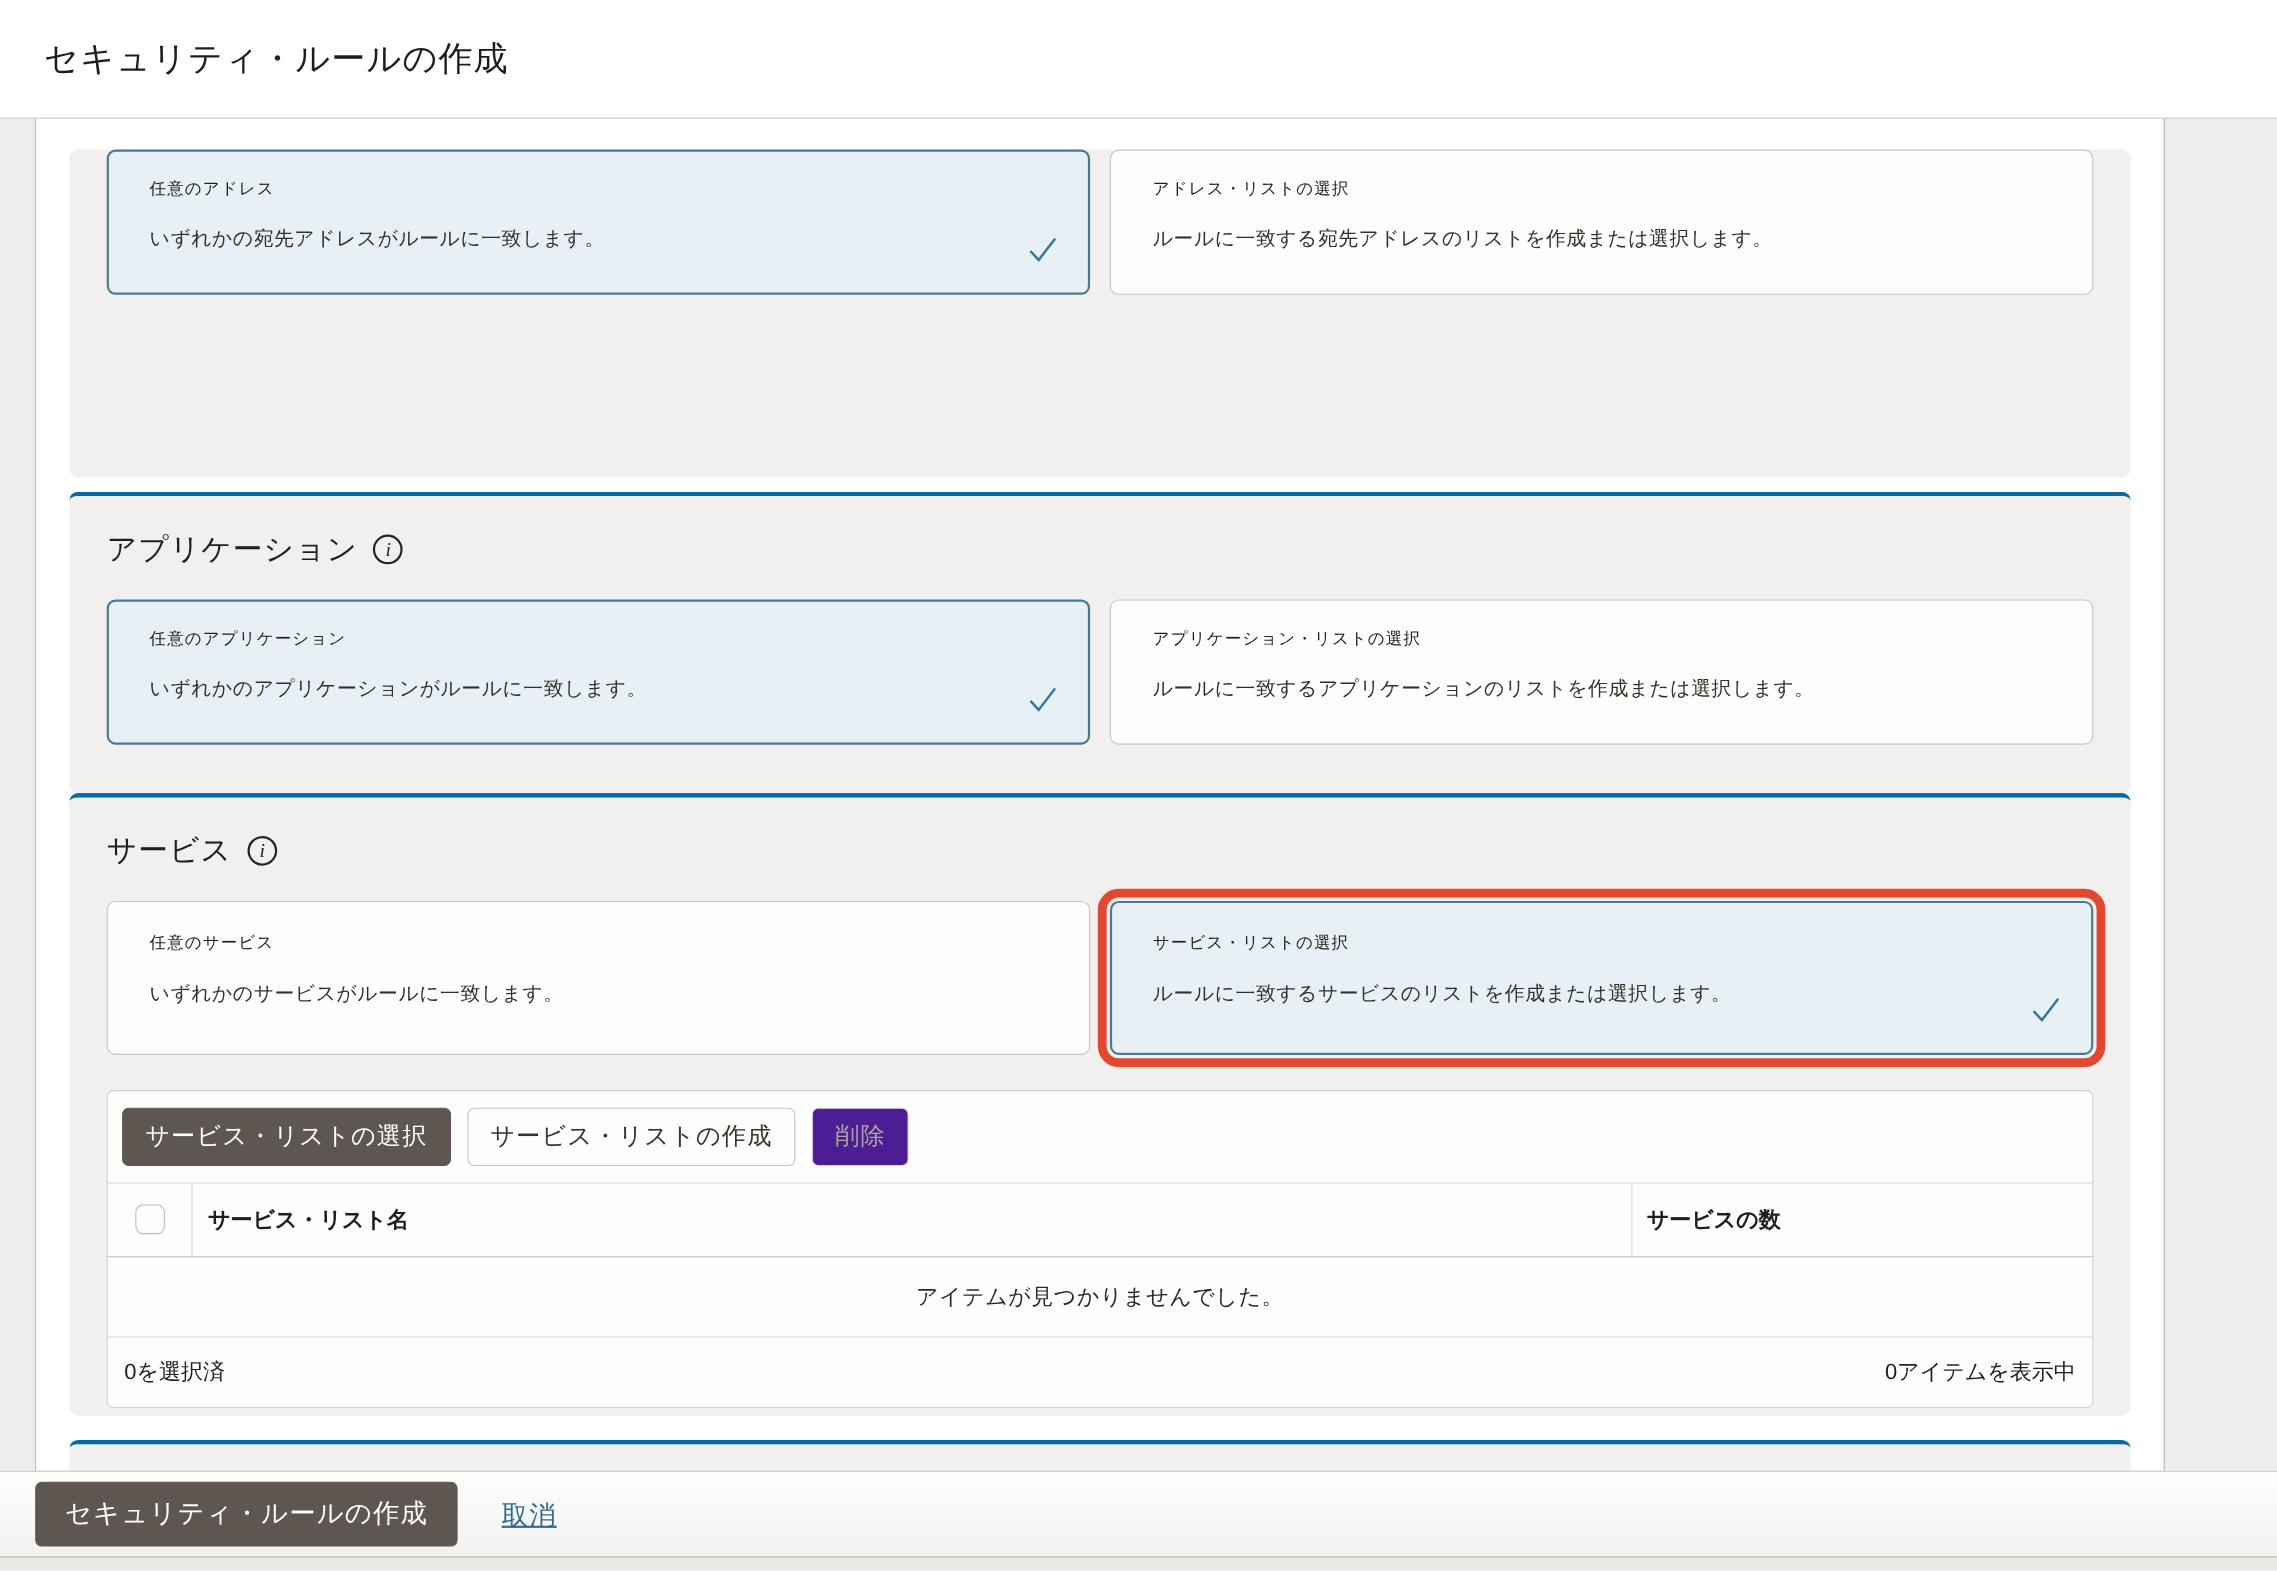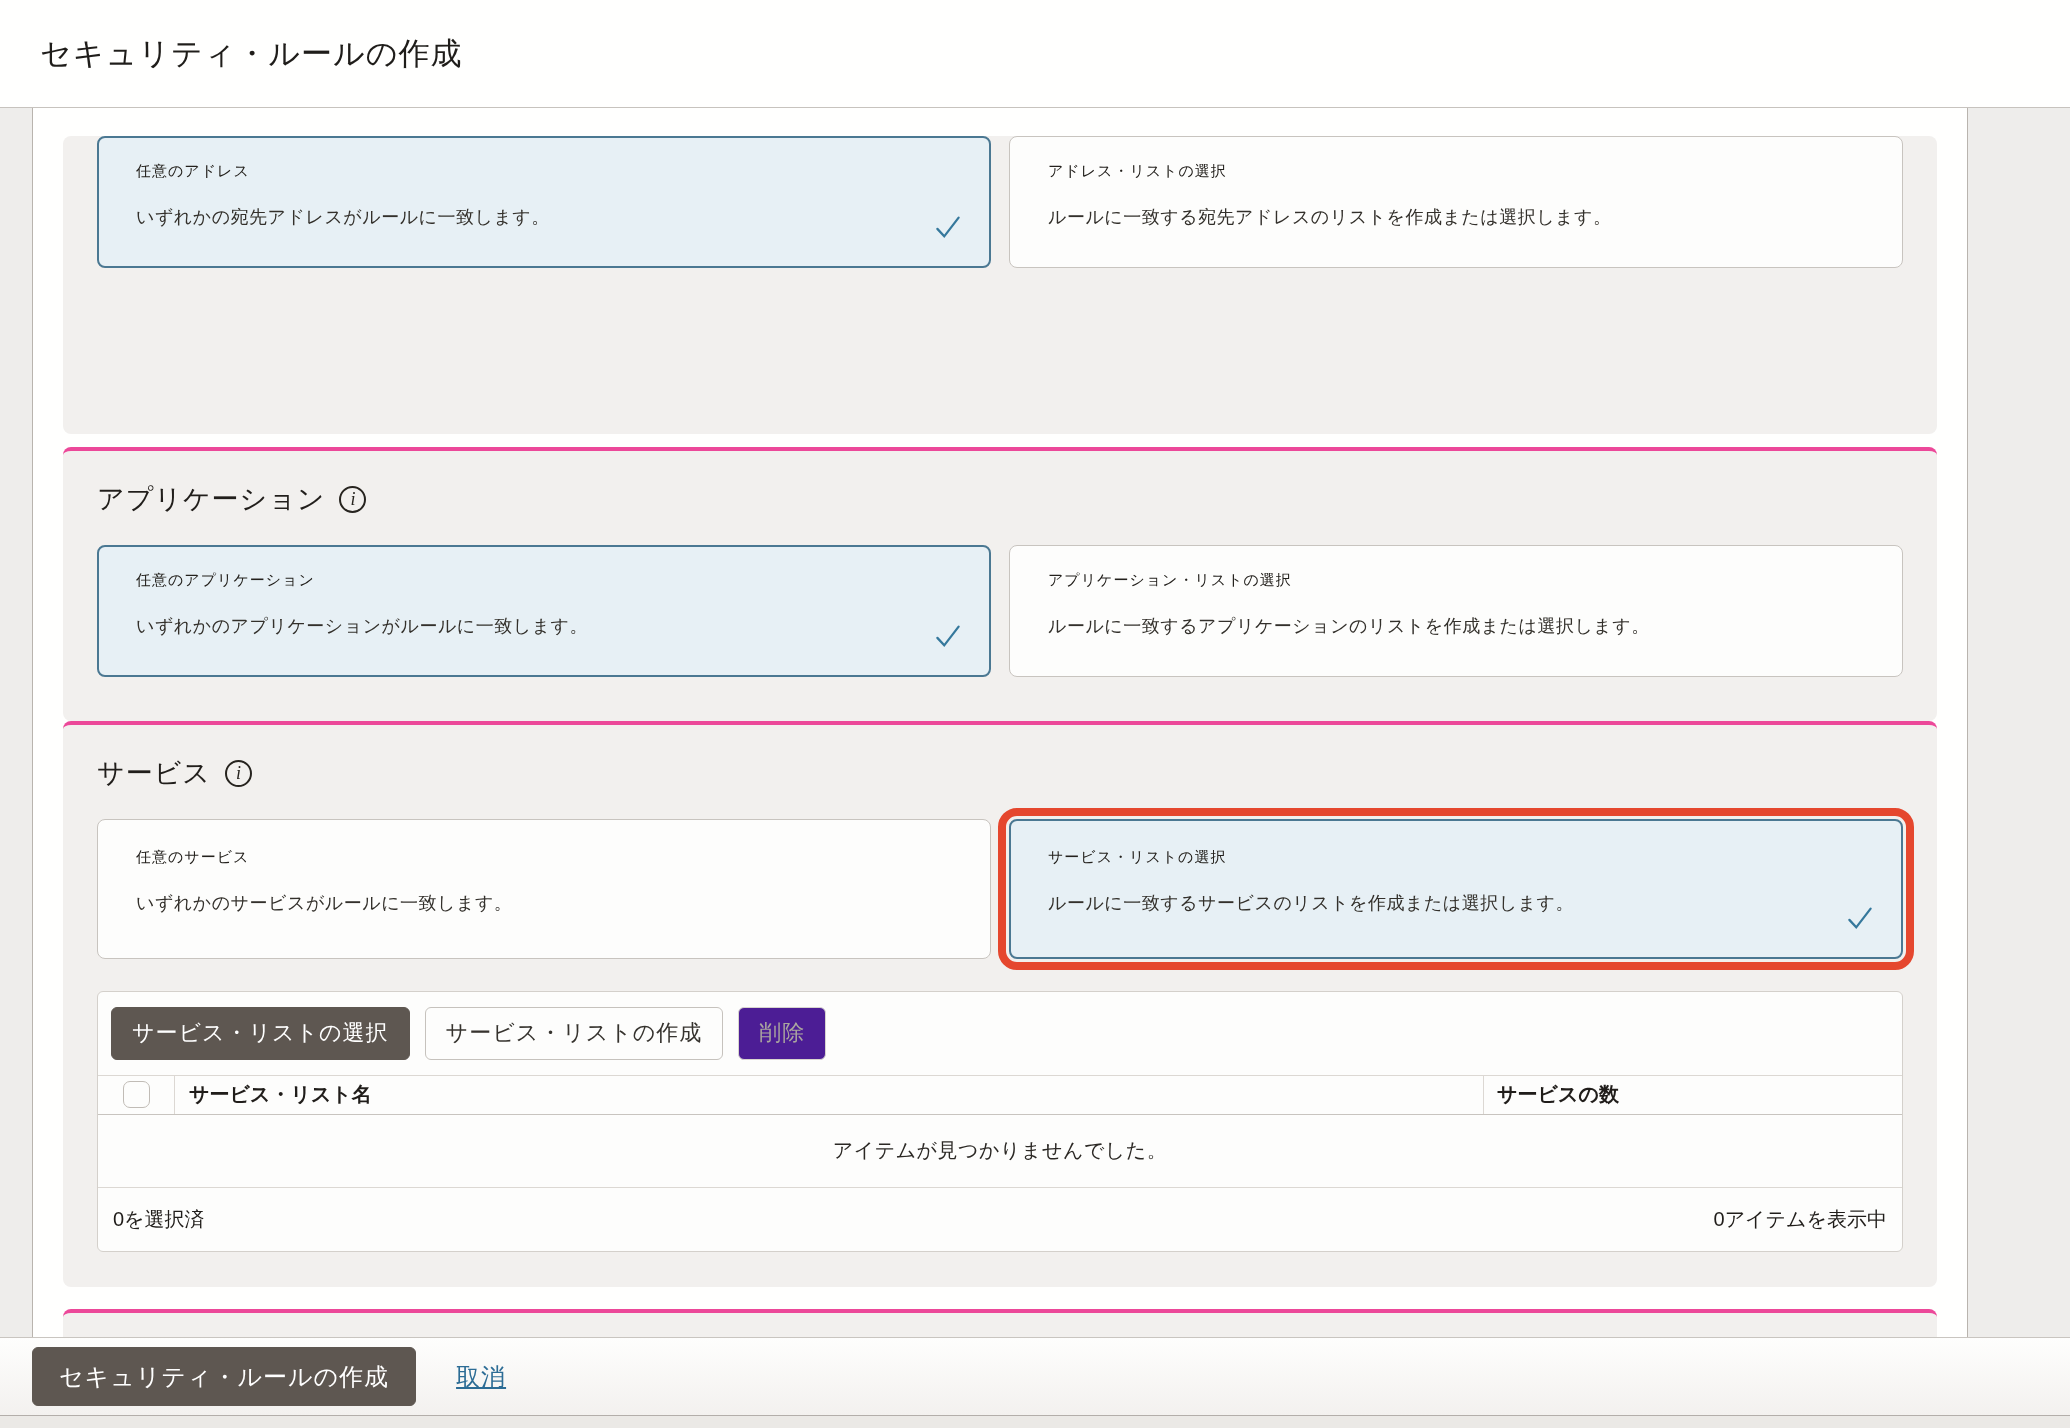--- a/index.html
+++ b/index.html
@@ -29,21 +29,21 @@
   .edge.right { flex: 0 0 103px; border-left: 1px solid #b9b4ae; }
   .drawer { flex: 1 1 auto; background: #fffffe; overflow: hidden; }
 
   
   .panel {
     margin: 0 30px;
     background: #f2f0ee;
     border-radius: 8px;
   }
   .panel.first { margin-top: 2px; height: 298px; }
-  .panel.bordered { border-top: 4px solid #ec4899; }
+  .panel.bordered { border-top: 4px solid #0369a1; }
   .panel.applications { margin-top: 13px; height: 274px; }
   .panel.services { height: 566px; }
   .panel.partial { margin-top: 22px; height: 80px; }
 
   .panel-heading-row {
     display: flex; align-items: center; gap: 14px;
     padding: 30px 0 0 34px;
   }
   .panel-heading { font-size: 27px; font-weight: 400; color: #211e1b; letter-spacing: 1px; }
   .info-icon {
@@ -88,21 +88,21 @@
     font-family: inherit; font-size: 22px; letter-spacing: 1px;
     border-radius: 6px; padding: 10px 20px; line-height: 1.4;
     cursor: pointer; border: 1px solid transparent;
   }
   .btn.primary { background: #5e5751; color: #ffffff; border-color: #5e5751; }
   .btn.secondary { background: #fdfdfc; color: #36332e; border-color: #c6c2bd; }
   .btn.disabled { background: #4c1d95; color: #aba69f; border-color: #d8d4cf; cursor: default; }
 
   .table-header {
     display: flex; align-items: center;
-    height: 40px;
+    height: 68px;
     border-top: 1px solid #dcd8d3;
     border-bottom: 1px solid #c8c4bf;
     font-weight: bold; font-size: 20px; color: #201d1a;
   }
   .th-check {
     flex: 0 0 77px; align-self: stretch;
     display: flex; align-items: center; justify-content: center;
     border-right: 1px solid #dcd8d3;
   }
   .checkbox {

